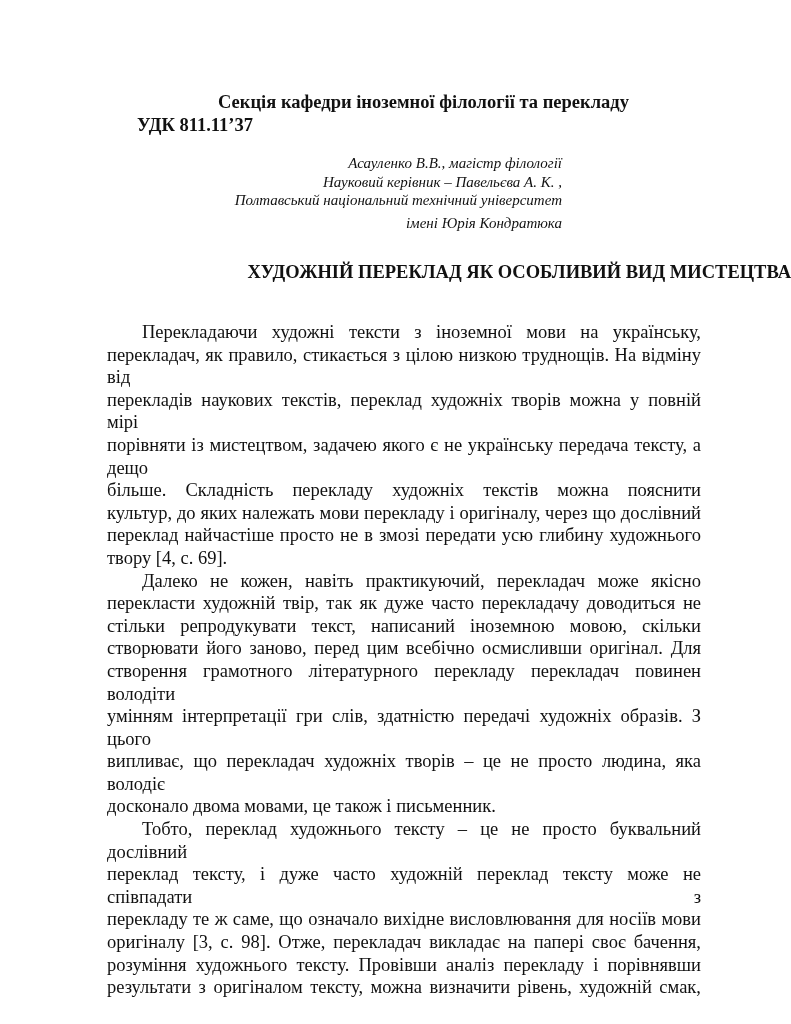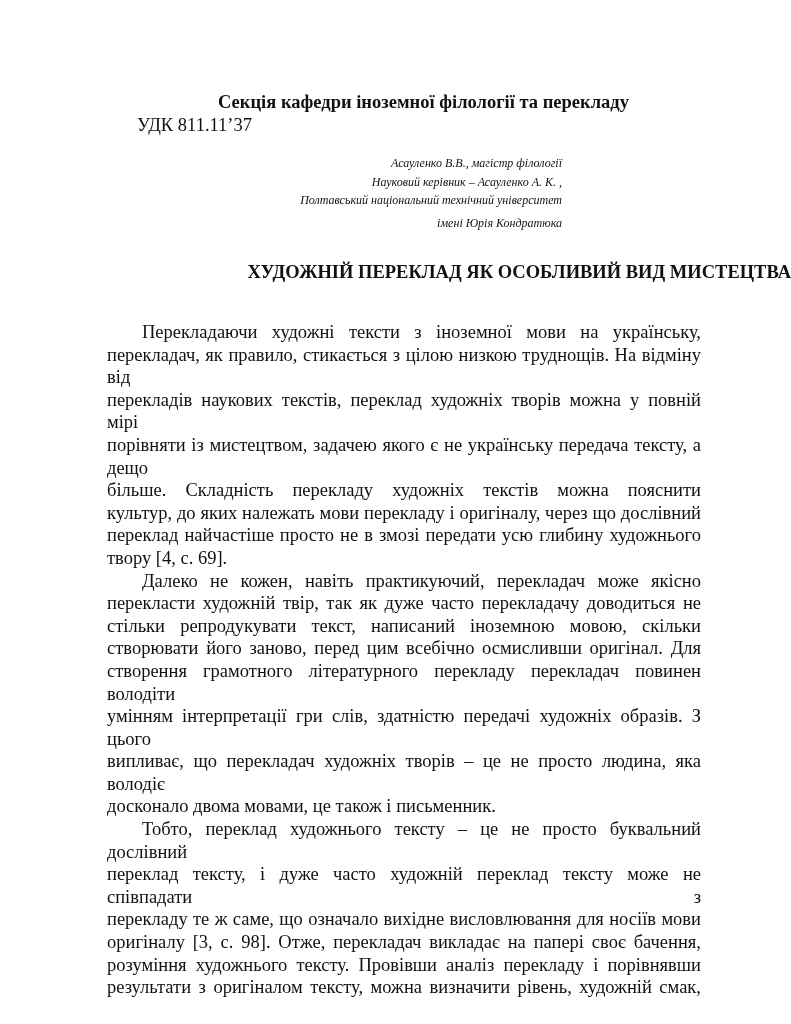--- a/index.html
+++ b/index.html
@@ -1,39 +1,39 @@
 <!DOCTYPE html>
 <html><head>
   <meta charset="utf-8">
   <style>
     html, body { margin: 0; padding: 0; background: #ffffff; }
     body { width: 791px; height: 1024px; position: relative; overflow: hidden;
            font-family: "Liberation Serif", "DejaVu Serif", serif; color: #111; }
     .page { position: absolute; left: 0; top: 0; width: 653px; height: 1024px; background: #fff; }
     .section-title { position: absolute; left: 218px; top: 92px; font-size: 18.5px; font-weight: bold; white-space: nowrap; }
-    .udk { position: absolute; left: 137px; top: 115px; font-size: 18.5px; font-weight: normal; white-space: nowrap; }
-    .authors { position: absolute; right: 91px; top: 154px; text-align: right; font-style: italic; font-size: 12px; line-height: 18.5px; }
+    .udk { position: absolute; left: 137px; top: 115px; font-size: 18.5px; font-weight: bold; white-space: nowrap; }
+    .authors { position: absolute; right: 91px; top: 154px; text-align: right; font-style: italic; font-size: 15px; line-height: 18.5px; }
     .authors div { white-space: nowrap; }
     .authors .last { margin-top: 4px; }
     .title { position: absolute; left: 0; width: 791px; top: 262px; text-align: right; font-size: 18.5px; font-weight: bold; white-space: nowrap; }
     .body { position: absolute; left: 107px; width: 594px; top: 321px; font-size: 18.5px; line-height: 22.6px; }
     .ln { display: block; text-align: justify; text-align-last: justify; }
     .ln.end { text-align-last: left; }
     .ln.first { text-indent: 35px; }
   </style>
 </head>
 <body>
 
 <div class="page">
   <div class="section-title">Секція кафедри іноземної філології та перекладу</div>
   <div class="udk">УДК 811.11’37</div>
 
   <div class="authors">
     <div>Асауленко В.В., магістр філології</div>
-    <div>Науковий керівник – Асауленко А. К. ,</div>
+    <div>Науковий керівник – Павельєва А. К. ,</div>
     <div>Полтавський національний технічний університет</div>
     <div class="last">імені Юрія Кондратюка</div>
   </div>
 
   <div class="title">ХУДОЖНІЙ ПЕРЕКЛАД ЯК ОСОБЛИВИЙ ВИД МИСТЕЦТВА</div>
 
   <div class="body" id="body">
       <div>
         <span class="ln first">Перекладаючи художні тексти з іноземної мови на українську,</span>
         <span class="ln">перекладач, як правило, стикається з цілою низкою труднощів. На відміну від</span>

